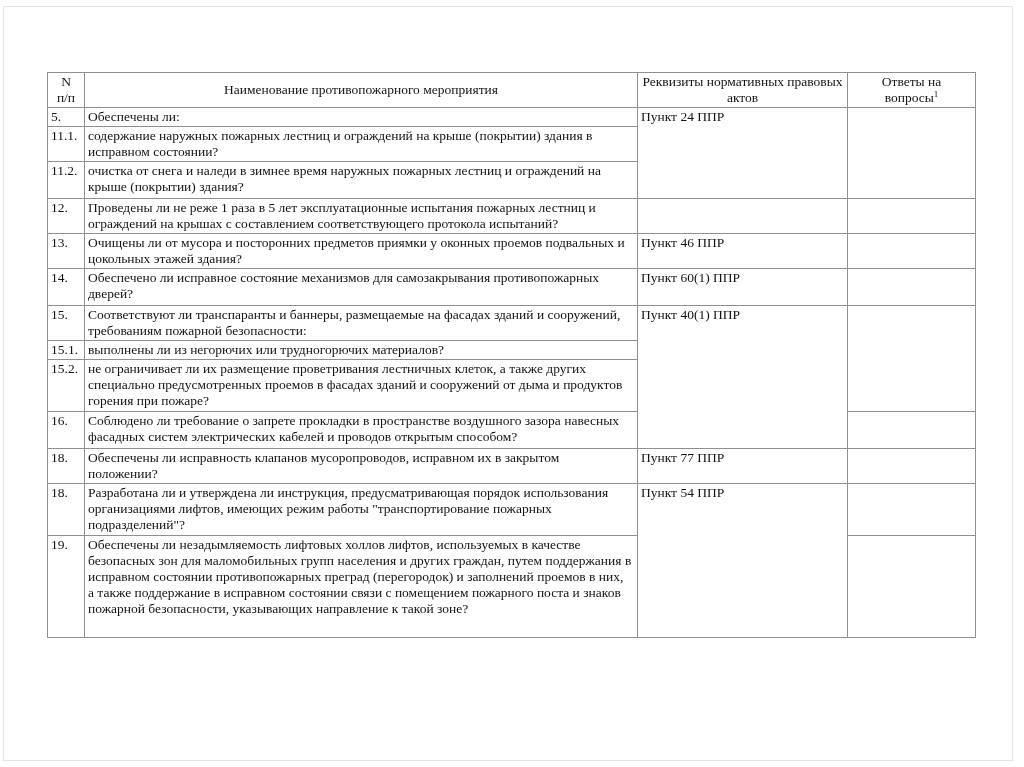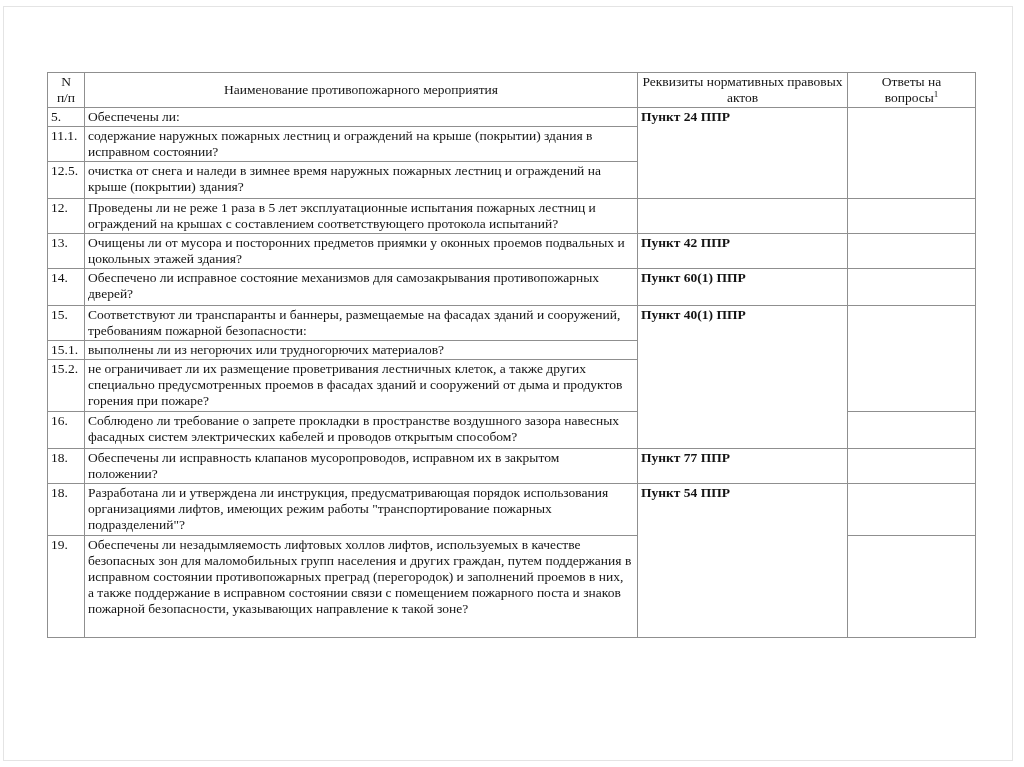--- a/index.html
+++ b/index.html
@@ -52,21 +52,20 @@
     vertical-align: top;
     text-align: left;
     padding: 1px 5px 1px 3px;
   }
   td.num-cell {
     padding-left: 4px;
     padding-right: 1px;
   }
   td.req-cell {
     padding-left: 4px;
-    font-weight: bold;
   }
   sup.fn {
     font-size: 9px;
     line-height: 0;
     vertical-align: super;
   }
 </style>
 </head>
 <body>
 
@@ -99,33 +98,33 @@
         <td class="num-cell">5.</td>
         <td>Обеспечены ли:</td>
         <td class="req-cell" rowspan="3">Пункт 24 ППР</td>
         <td rowspan="3"></td>
       </tr>
       <tr style="height:34px">
         <td class="num-cell">11.1.</td>
         <td>содержание наружных пожарных лестниц и ограждений на крыше (покрытии) здания в исправном состоянии?</td>
       </tr>
       <tr style="height:37px">
-        <td class="num-cell">12.5.</td>
+        <td class="num-cell">11.2.</td>
         <td>очистка от снега и наледи в зимнее время наружных пожарных лестниц и ограждений на крыше (покрытии) здания?</td>
       </tr>
       <tr style="height:33px">
         <td class="num-cell">12.</td>
         <td>Проведены ли не реже 1 раза в 5 лет эксплуатационные испытания пожарных лестниц и ограждений на крышах с составлением соответствующего протокола испытаний?</td>
         <td class="req-cell"></td>
         <td></td>
       </tr>
       <tr style="height:33px">
         <td class="num-cell">13.</td>
         <td>Очищены ли от мусора и посторонних предметов приямки у оконных проемов подвальных и цокольных этажей здания?</td>
-        <td class="req-cell">Пункт 42 ППР</td>
+        <td class="req-cell">Пункт 46 ППР</td>
         <td></td>
       </tr>
       <tr style="height:37px">
         <td class="num-cell">14.</td>
         <td>Обеспечено ли исправное состояние механизмов для самозакрывания противопожарных дверей?</td>
         <td class="req-cell">Пункт 60(1) ППР</td>
         <td></td>
       </tr>
       <tr style="height:32px">
         <td class="num-cell">15.</td>

